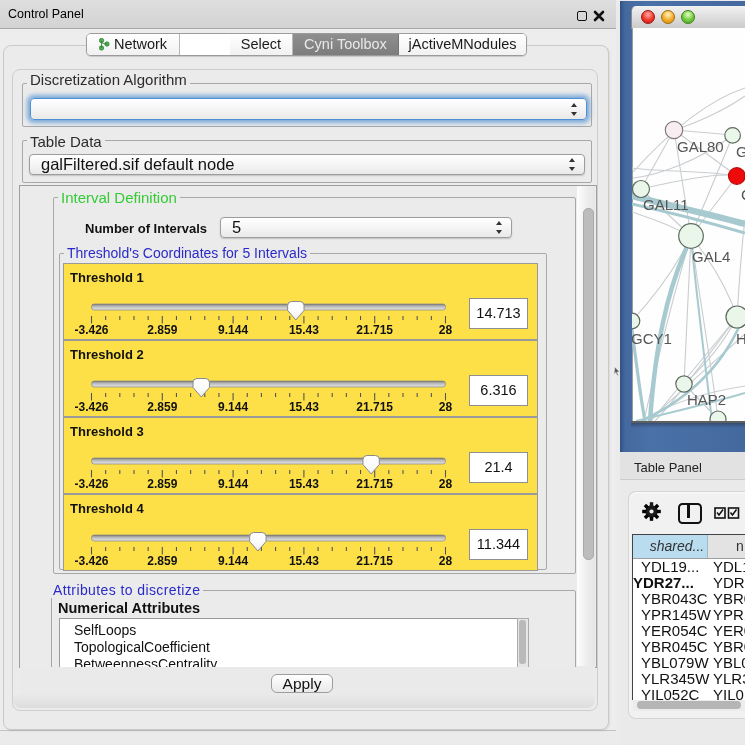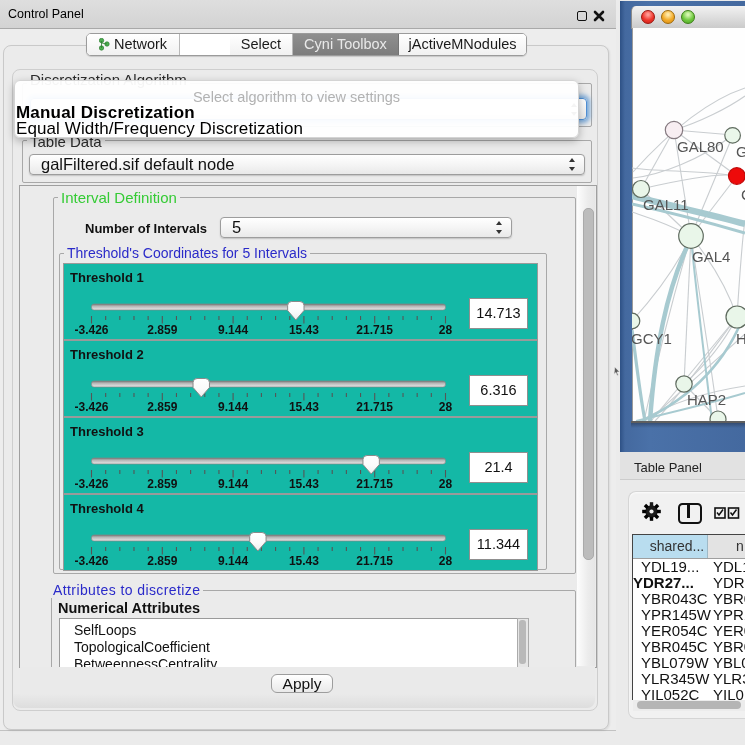--- a/index.html
+++ b/index.html
@@ -6,21 +6,21 @@
 #page{position:relative;width:745px;height:745px;overflow:hidden;background:#ebebeb;}
 .abs{position:absolute;}
 .grpborder{position:absolute;border:1px solid #a8a8a8;border-radius:2px;}
 .grptitle{position:absolute;font-size:15px;background:#ebebeb;padding:0 3px;line-height:15px;}
 .combo{position:absolute;border:1px solid #9d9d9d;border-radius:4px;background:linear-gradient(#ffffff,#f6f6f6 45%,#e9e9e9);box-shadow:0 1px 1.5px rgba(0,0,0,0.18);}
 .combo .ctext{position:absolute;left:11px;top:0;font-size:16.5px;line-height:19px;color:#111;}
 .spin{position:absolute;right:8px;top:50%;width:7px;height:13px;margin-top:-6.5px;}
 .spin:before,.spin:after{content:"";position:absolute;left:0;border-left:3.5px solid transparent;border-right:3.5px solid transparent;}
 .spin:before{top:0;border-bottom:4.5px solid #333;}
 .spin:after{bottom:0;border-top:4.5px solid #333;}
-.tbox{position:absolute;border:1px solid #9a9a9a;background:#14b8a6;}
+.tbox{position:absolute;border:1px solid #9a9a9a;background:#fde047;}
 .tlabel{position:absolute;left:6px;top:6px;font-weight:bold;font-size:13px;color:#111;}
 .vbox{position:absolute;border:1px solid #8f8f8f;background:#fff;font-size:14.5px;color:#111;text-align:center;line-height:27px;}
 .seg{position:absolute;display:flex;background:#fff;border:1px solid #9b9b9b;border-radius:5px;overflow:hidden;box-shadow:0 1px 1px rgba(0,0,0,0.15);z-index:5;}
 .seg .s{font-size:13.5px;color:#1a1a1a;text-align:center;line-height:20px;border-right:1px solid #b9b9b9;background:linear-gradient(#ffffff,#f1f1f1);white-space:nowrap;}
 .seg .s:last-child{border-right:none;}
 .seg .sel{background:linear-gradient(#8f8f8f,#7d7d7d);color:#e9e9e9;border-right-color:#747474;}
 </style></head>
 <body>
 <div id="page">
 
@@ -299,25 +299,20 @@
   </div>
   <div class="abs" style="left:517px;top:618px;width:10px;height:49px;background:#e6e6e6;border:1px solid #ababab;"></div>
   <div class="abs" style="left:518.5px;top:620px;width:7px;height:44px;background:#b9b9b9;border-radius:3px;"></div>
 
   <div class="abs" style="left:20px;top:667px;width:575px;height:27px;background:#eaeaea;"></div>
 
   <div class="abs" style="left:271px;top:674px;width:60px;height:17px;background:linear-gradient(#ffffff,#e9e9e9);border:1px solid #9d9d9d;border-radius:6px;text-align:center;font-size:15.5px;line-height:17px;color:#111;">Apply</div>
 
 </div>
 
-<div class="abs" style="left:14px;top:80px;width:563px;height:56px;background:rgba(255,255,255,0.95);border:1px solid #d4d4d4;border-radius:6px;box-shadow:0 3px 8px rgba(0,0,0,0.28);">
-  <div style="position:absolute;left:0;top:8px;width:100%;text-align:center;font-size:14.5px;color:#b2b2b2;">Select algorithm to view settings</div>
-  <div style="position:absolute;left:1px;top:22px;font-size:17px;font-weight:bold;color:#000;letter-spacing:0.2px;">Manual Discretization</div>
-  <div style="position:absolute;left:1px;top:38px;font-size:17px;color:#000;letter-spacing:0.1px;">Equal Width/Frequency Discretization</div>
-</div>
 
 <svg class="abs" style="left:613px;top:367px;" width="8" height="9" viewBox="0 0 10 12">
       <path d="M2 0 L8.5 6.5 L5 6.8 L6.8 10.5 L5.2 11.2 L3.5 7.4 L1 9.5 Z" fill="#5a5a5a" stroke="#ececec" stroke-width="0.8"></path>
     </svg>
 
 <div class="abs" id="netpanel" style="left:620px;top:1px;width:125px;height:451px;background:linear-gradient(90deg,#2e5185 0px,#44699f 5px,#4a71a8 30px,#44699f);"></div>
 <div class="abs" style="left:631px;top:6px;width:114px;height:22px;background:linear-gradient(#f2f2f2,#cbcbcb);border-left:1px solid #8a8a8a;border-bottom:1px solid #8e8e8e;border-top-left-radius:5px;"></div>
 <div class="abs" style="left:641px;top:10px;width:12px;height:12px;border-radius:50%;background:radial-gradient(circle at 50% 30%,#ff9a94 8%,#ee352b 55%,#c71f16);border:0.5px solid #9a1710;"></div>
 <div class="abs" style="left:661px;top:10px;width:12px;height:12px;border-radius:50%;background:radial-gradient(circle at 50% 30%,#ffe9a8 8%,#f2aa28 55%,#d88a12);border:0.5px solid #9e6a0c;"></div>
 <div class="abs" style="left:681px;top:10px;width:12px;height:12px;border-radius:50%;background:radial-gradient(circle at 50% 30%,#d6f6b0 8%,#6fc93f 55%,#4da323);border:0.5px solid #3c7e17;"></div>
@@ -401,21 +396,21 @@
 <div class="abs" style="left:678px;top:503px;width:20px;height:17px;border:2.7px solid #111;border-radius:4.5px;"></div>
 <div class="abs" style="left:687.3px;top:505px;width:2.7px;height:13px;background:#111;"></div>
 <svg class="abs" style="left:714px;top:507px;" width="26" height="12" viewBox="0 0 26 12">
       <rect x="1" y="1" width="10" height="10" fill="none" stroke="#111" stroke-width="1.6"></rect>
       <path d="M3 5.5 L5 8 L9 2.5" stroke="#111" stroke-width="1.5" fill="none"></path>
       <rect x="14.5" y="1" width="10" height="10" fill="none" stroke="#111" stroke-width="1.6"></rect>
       <path d="M16.5 5.5 L18.5 8 L22.5 2.5" stroke="#111" stroke-width="1.5" fill="none"></path>
     </svg>
 
 <div class="abs" style="left:632px;top:534px;width:113px;height:165px;background:#fff;border-left:1.6px solid #444;border-top:1.6px solid #444;overflow:hidden;">
-  <div style="position:absolute;left:0;top:0;width:74px;height:23px;background:#b9ddef;border-right:1px solid #9fb9c6;text-align:center;font-size:14px;color:#333;line-height:23px;text-indent:14px;">shared...</div>
+  <div style="position:absolute;left:0;top:0;width:74px;height:23px;background:#b9ddef;border-right:1px solid #9fb9c6;text-align:center;font-size:14px;color:#333;line-height:23px;text-indent:14px;font-style:italic;">shared...</div>
   <div style="position:absolute;left:75px;top:0;width:45px;height:23px;background:#e3e3e3;font-size:14px;color:#333;padding-left:28px;line-height:23px;">n</div>
   <div style="position:absolute;left:0;top:23px;width:113px;height:1px;background:#9f9f9f;"></div>
   <div id="trows" style="position:absolute;left:0;top:23.5px;font-size:15px;color:#111;line-height:16px;">
         <div style="position:absolute;left:8px;top:0px;">YDL19...</div>
         <div style="position:absolute;left:80px;top:0px;">YDL1</div>
         <div style="position:absolute;left:0;top:16px;font-weight:bold;">YDR27...</div>
         <div style="position:absolute;left:80px;top:16px;">YDR2</div>
         <div style="position:absolute;left:8px;top:32px;">YBR043C</div>
         <div style="position:absolute;left:80px;top:32px;">YBR0</div>
         <div style="position:absolute;left:8px;top:48px;">YPR145W</div>

